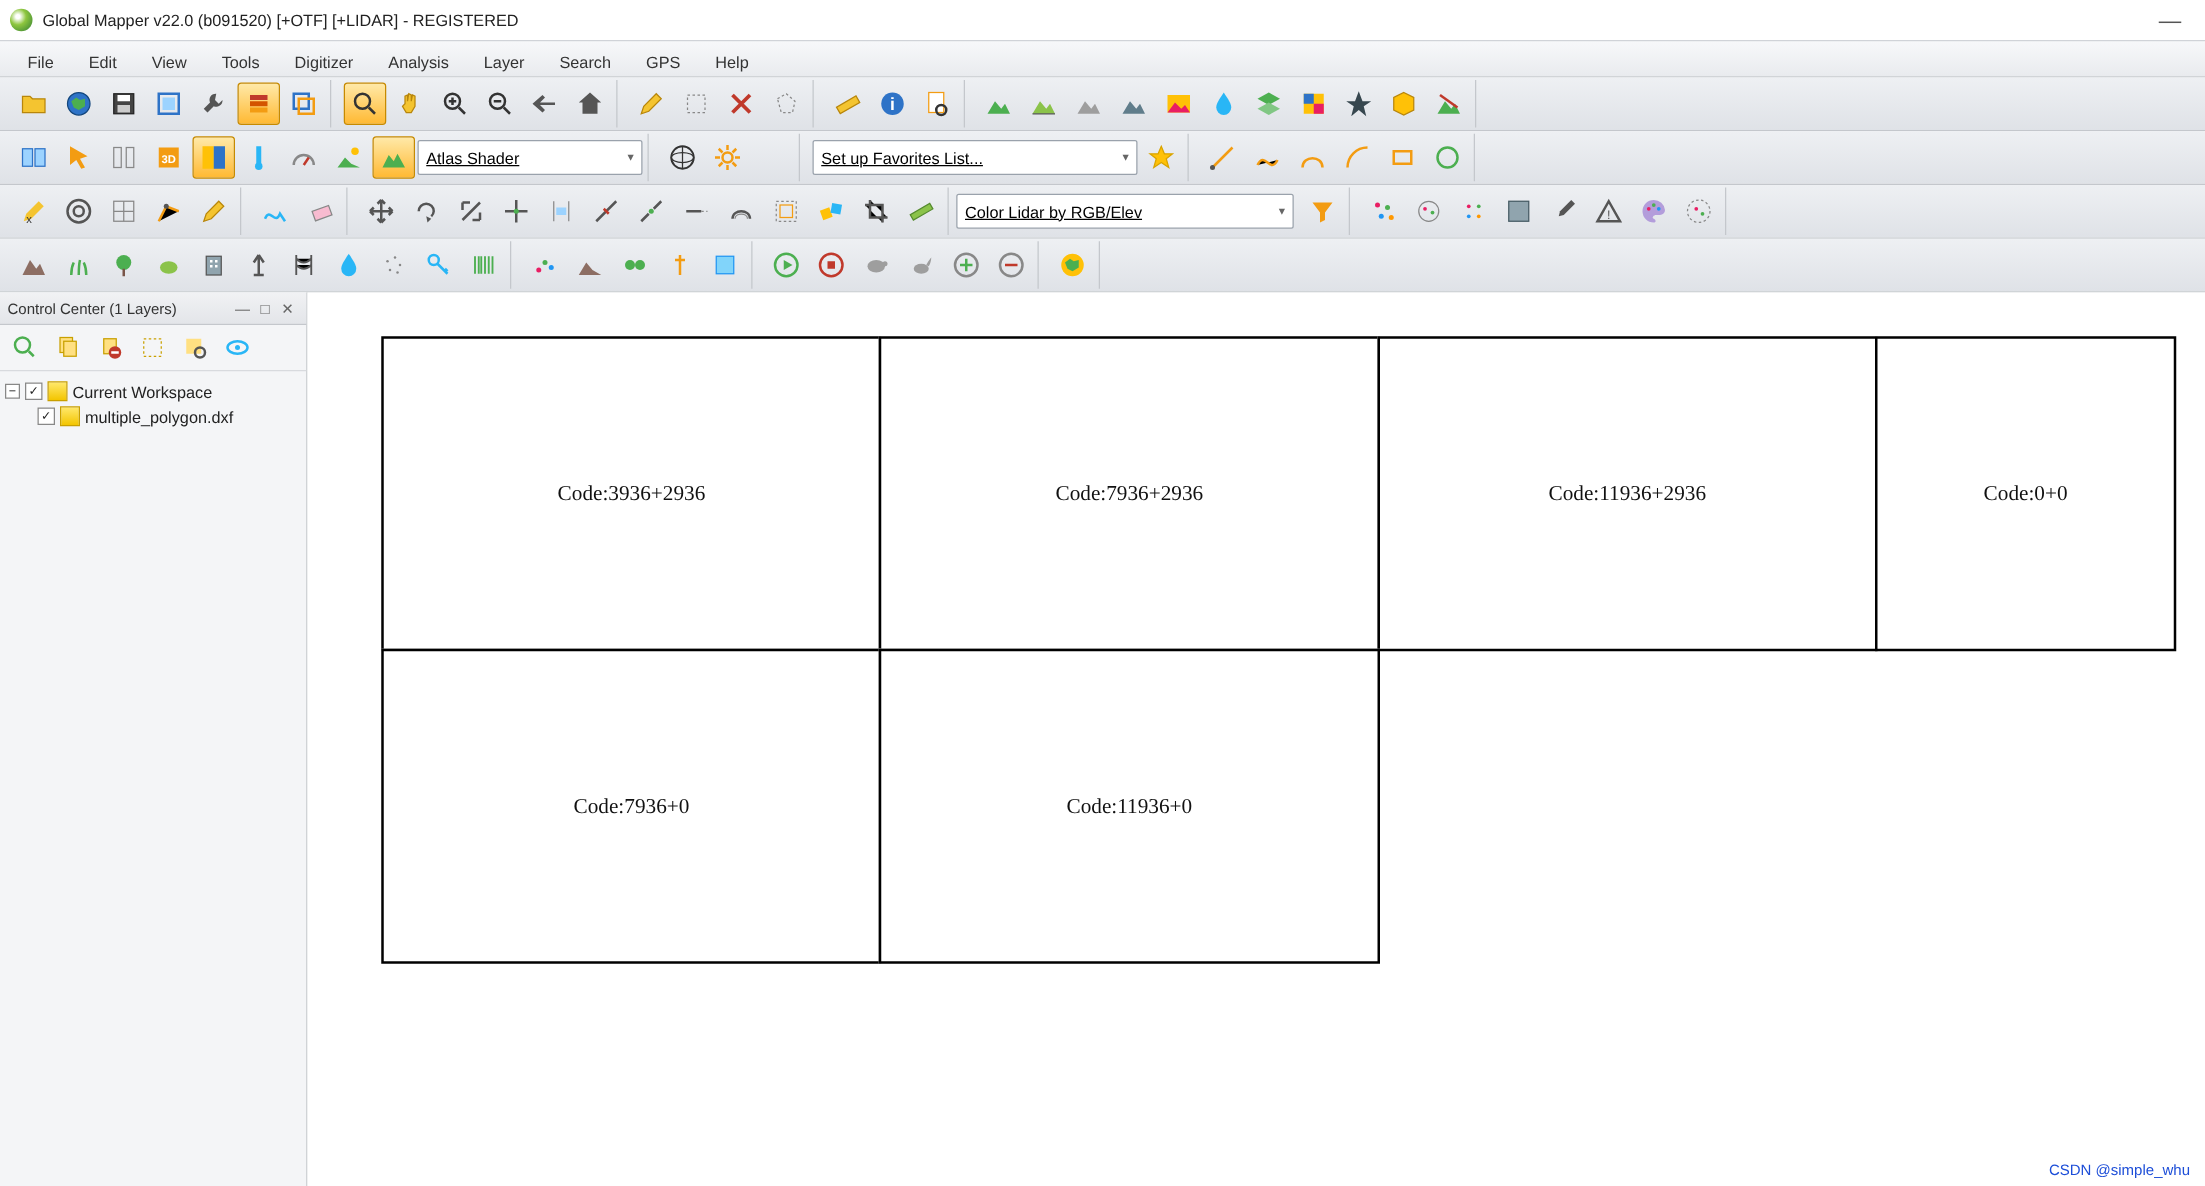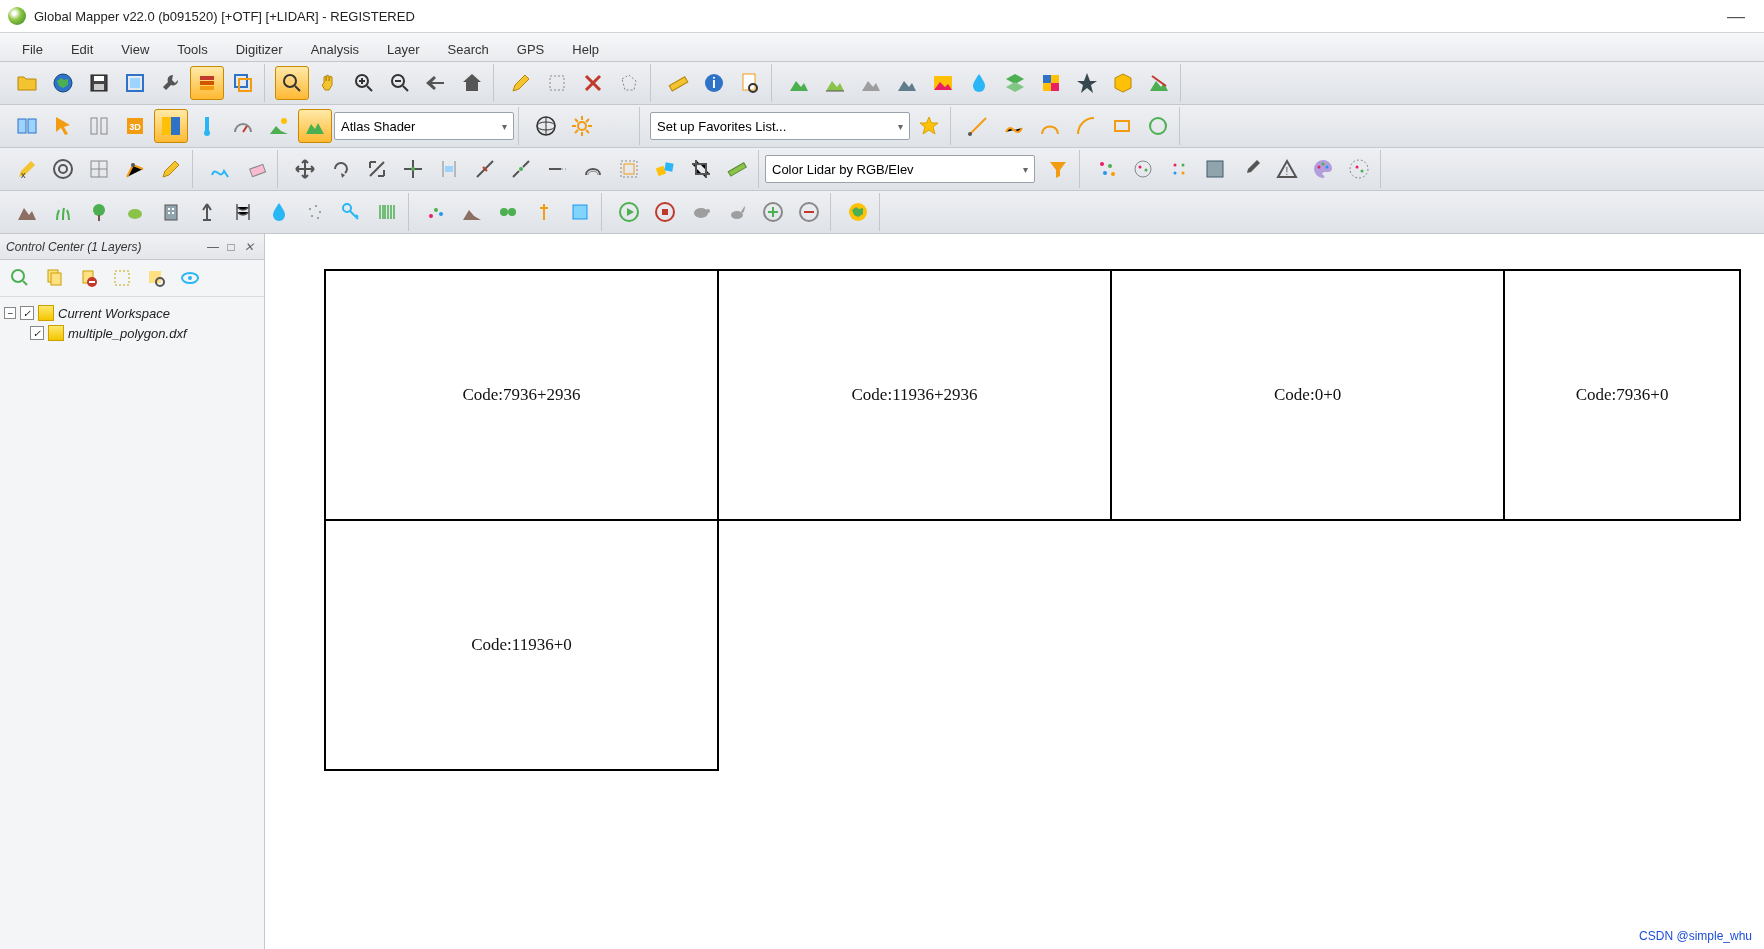--- a/index.html
+++ b/index.html
@@ -11,25 +11,25 @@
 .titlebar .spacer { flex: 1; }
 .titlebar .min { width: 40px; text-align: center; color: #555; font-size: 18px; }
 
 .menubar { display: flex; align-items: flex-end; height: 30px; padding: 0 10px; background: linear-gradient(#f7f8fa,#e9ebee); border-top: 1px solid #d0d3d8; border-bottom: 1px solid #c4c7cc; gap: 4px; }
 .menubar .menu { padding: 4px 12px; color: #333; cursor: default; }
 
 .toolrow { display: flex; align-items: center; height: 43px; padding: 2px 6px; background: linear-gradient(#eef0f3,#dfe2e7); border-bottom: 1px solid #c4c7cc; gap: 2px; }
 .toolgroup { display: flex; align-items: center; height: 38px; padding: 0 4px; border-right: 1px solid #c4c7cc; gap: 2px; margin-right: 4px; }
 .tbtn { width: 34px; height: 34px; display: flex; align-items: center; justify-content: center; border: 1px solid transparent; border-radius: 3px; cursor: default; }
 .tbtn.active { background: linear-gradient(#ffe9a8,#ffb933); border: 1px solid #c78a00; }
-.combo { height: 28px; min-width: 180px; background: #fff; border: 1px solid #9aa2ac; border-radius: 2px; display: flex; align-items: center; padding: 0 6px; font-size: 13px; position: relative; }
+.combo { height: 28px; min-width: 180px; background: #fff; border: 1px solid #9aa2ac; border-radius: 2px; display: flex; align-items: center; padding: 0 6px; font-size: 13px; position: relative; text-decoration: underline; }
 .combo::after { content: "▾"; position: absolute; right: 6px; color: #666; font-size: 10px; }
 
 .workarea { display: flex; height: calc(949px - 32px - 30px - 43px*4); }
-.sidepanel { width: 265px; background: #f4f5f7; border-right: 1px solid #c4c7cc; font-style: italic; }
+.sidepanel { width: 246px; background: #f4f5f7; border-right: 1px solid #c4c7cc; }
 .sidepanel .panehdr { display: flex; align-items: center; height: 26px; padding: 0 6px; background: linear-gradient(#f1f2f4,#e3e5e9); border-bottom: 1px solid #c4c7cc; font-size: 12px; color: #333; }
 .sidepanel .panehdr .sp { flex: 1; }
 .sidepanel .panehdr .wbtn { width: 18px; text-align: center; color: #666; font-size: 12px; }
 .sidepanel .panetools { display: flex; gap: 2px; padding: 4px; border-bottom: 1px solid #d8dade; }
 .sidepanel .panetools .pt { width: 32px; height: 28px; display:flex;align-items:center;justify-content:center; }
 .tree { padding: 6px 4px; font-size: 13px; color: #222; }
 .tree .node { display: flex; align-items: center; gap: 4px; padding: 2px 0; }
 .tree .child { margin-left: 26px; }
 .tree .chk { width: 14px; height: 14px; border: 1px solid #888; display:inline-flex;align-items:center;justify-content:center; font-size:10px; background:#fff; }
 .tree .lyricon { width:16px;height:16px;background:linear-gradient(#ffe86b,#f3c500);border:1px solid #c9a000;display:inline-block; }
@@ -767,20 +767,23 @@
         <span class="chk">✓</span>
         <span class="lyricon"></span>
         <span>multiple_polygon.dxf</span>
       </div>
     </div>
   </div>
 
   <div class="canvas">
     <div class="gridwrap">
       <div class="cell">
+          <span>Code:3936+2936</span>
+        </div>
+      <div class="cell">
           <span>Code:7936+2936</span>
         </div>
       <div class="cell">
           <span>Code:11936+2936</span>
         </div>
       <div class="cell">
           <span>Code:0+0</span>
         </div>
       <div class="cell">
           <span>Code:7936+0</span>

